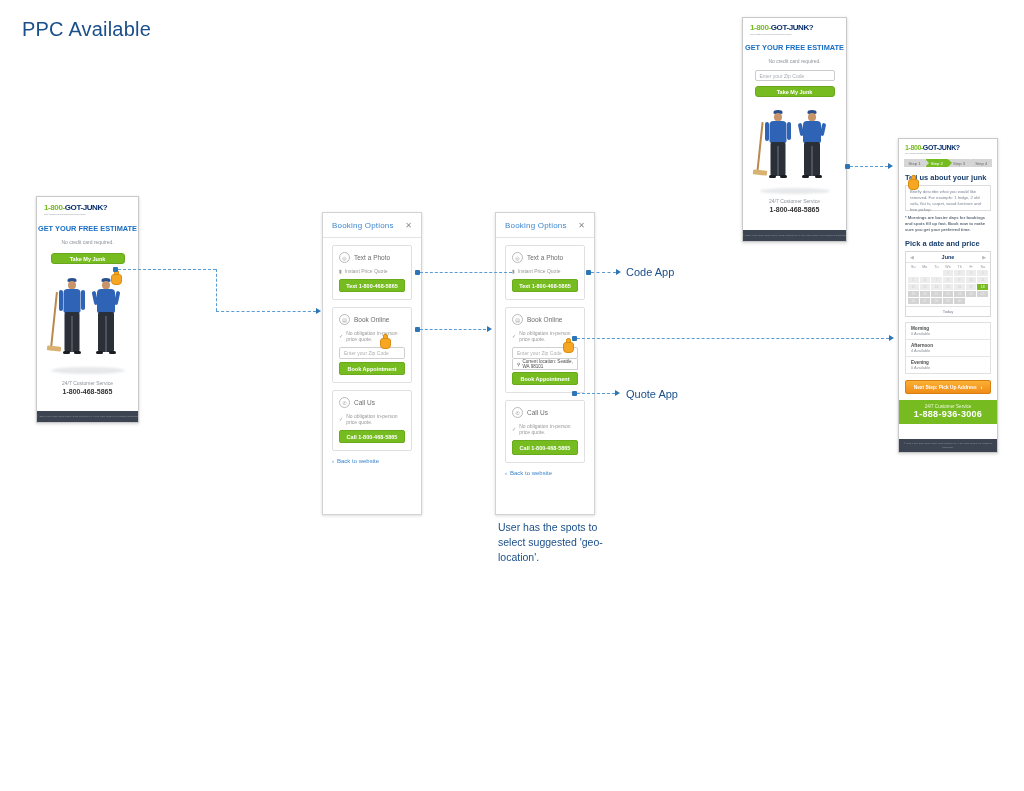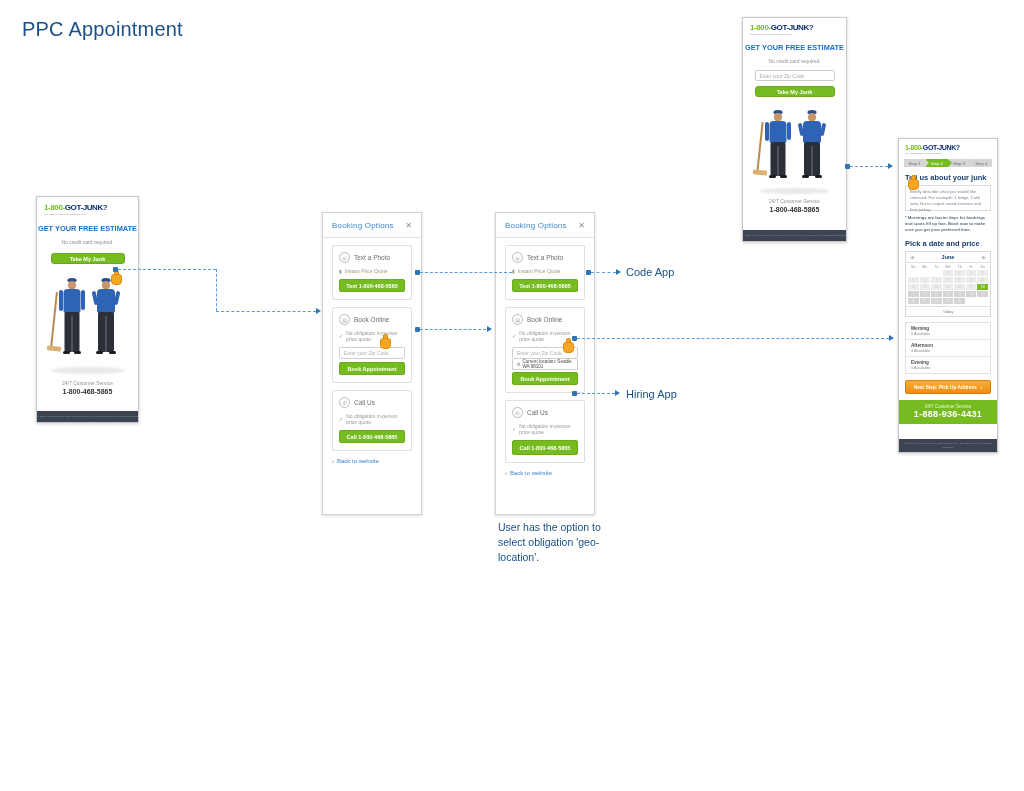--- a/index.html
+++ b/index.html
@@ -139,21 +139,21 @@
     background:linear-gradient(#fbb034,#f08c18);border:1px solid #d97d10;
     display:flex;align-items:center;justify-content:center;gap:4px;
   }
   .green-footer{background:#76bc21;text-align:center;padding:4px 0 5px 0;}
   .gf-top{color:#eaf7d6;font-size:4.6px;}
   .gf-num{color:#fff;font-size:9px;font-weight:bold;letter-spacing:.3px;}
 </style>
 </head>
 <body>
 
-<div class="page-title">PPC Appointment</div>
+<div class="page-title">PPC Available</div>
 
 <div class="phone" style="left:36px;top:196px;width:103px;height:227px;">
   <div class="logo" style="margin:7px 0 0 7px;">
     <div class="logo-row">
       <span class="logo-green" style="font-size:8px;">1-800-</span>
       <span class="logo-navy" style="font-size:8px;">GOT-JUNK?</span>
     </div>
     <div class="logo-sub" style="font-size:2.6px;margin-top:1px;">The World's Largest Junk Removal Service</div>
   </div>
 
@@ -304,21 +304,21 @@
     </div>
     <div class="opt-btn" style="height:13px;">Call 1-800-468-5865</div>
   </div>
 
   <div class="back-link">
     <span>‹</span>
     <span>Back to website</span>
   </div>
 </div>
 
-<div class="note" style="left:498px;top:520px;width:105px;">User has the option to select obligation 'geo-location'.</div>
+<div class="note" style="left:498px;top:520px;width:105px;">User has the spots to select suggested 'geo-location'.</div>
 
 <div class="phone" style="left:742px;top:17px;width:105px;height:225px;">
   <div class="logo" style="margin:6px 0 0 7px;">
     <div class="logo-row">
       <span class="logo-green" style="font-size:8px;">1-800-</span>
       <span class="logo-navy" style="font-size:8px;">GOT-JUNK?</span>
     </div>
     <div class="logo-sub" style="font-size:2.6px;margin-top:1px;">The World's Largest Junk Removal Service</div>
   </div>
 
@@ -455,21 +455,21 @@
     </div>
   </div>
 
   <div class="next-btn">
     <span>Next Step: Pick Up Address</span>
     <span>›</span>
   </div>
 
   <div class="green-footer">
     <div class="gf-top">24/7 Customer Service</div>
-    <div class="gf-num">1-888-936-4431</div>
+    <div class="gf-num">1-888-936-3006</div>
   </div>
   <div class="legal-bar" style="position:absolute;left:0;bottom:0;width:100%;height:13px;font-size:2.3px;line-height:4px;padding:2px 3px;box-sizing:border-box;">© 2015 1-800-GOT-JUNK? Now Hiring Partners Inc. 1-800-GOT-JUNK? is a registered trademark.</div>
 </div>
 
 <div class="node" style="left:113px;top:267px;"></div>
 <div class="dash-h" style="left:118px;top:269px;width:98px;"></div>
 <div class="dash-v" style="left:216px;top:269px;height:42px;"></div>
 <div class="dash-h" style="left:216px;top:311px;width:100px;"></div>
 <div class="arrow-r" style="left:316px;top:308px;"></div>
 
@@ -484,17 +484,17 @@
 <div class="dash-h" style="left:420px;top:329px;width:66px;"></div>
 <div class="arrow-r" style="left:487px;top:326px;"></div>
 
 <div class="node" style="left:572px;top:336px;"></div>
 <div class="dash-h" style="left:577px;top:338px;width:312px;"></div>
 <div class="arrow-r" style="left:889px;top:335px;"></div>
 
 <div class="node" style="left:572px;top:391px;"></div>
 <div class="dash-h" style="left:577px;top:393px;width:38px;"></div>
 <div class="arrow-r" style="left:615px;top:390px;"></div>
-<div class="flow-label" style="left:626px;top:388px;">Hiring App</div>
+<div class="flow-label" style="left:626px;top:388px;">Quote App</div>
 
 <div class="node" style="left:845px;top:164px;"></div>
 <div class="dash-h" style="left:850px;top:166px;width:38px;"></div>
 <div class="arrow-r" style="left:888px;top:163px;"></div>
 
 </body></html>

